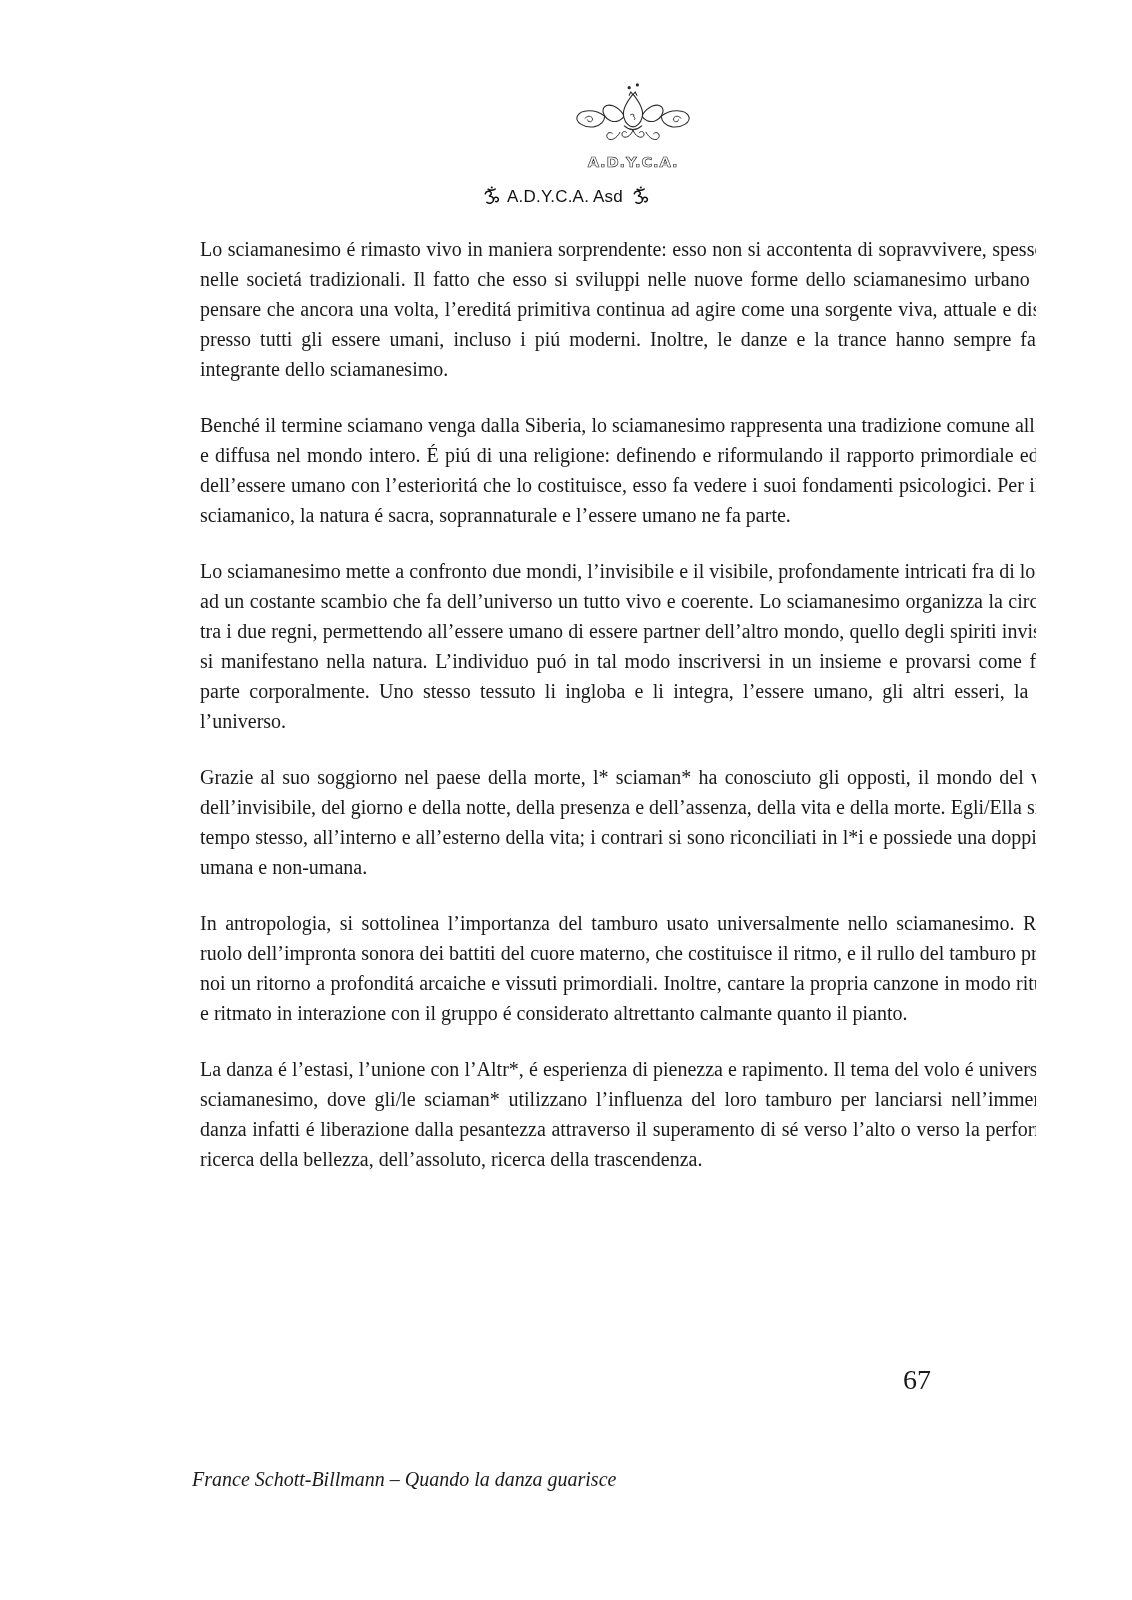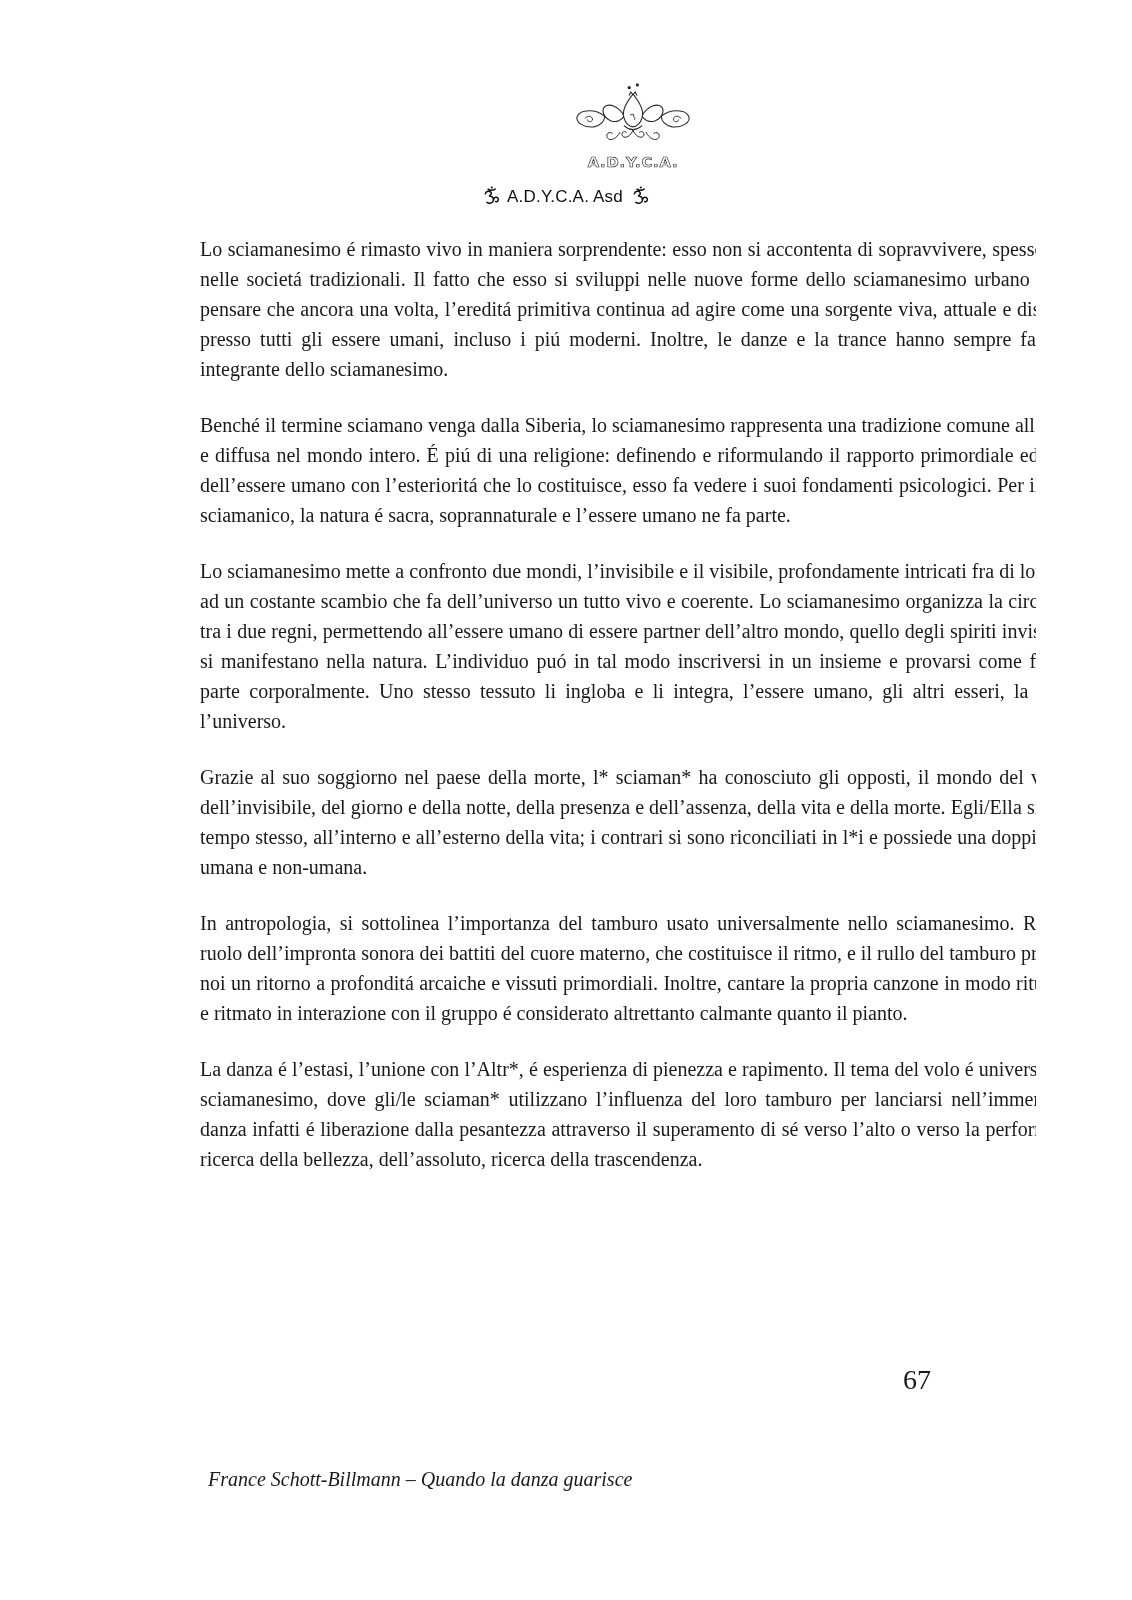--- a/index.html
+++ b/index.html
@@ -57,21 +57,21 @@
   }
   
   .page-number {
     position: absolute;
     top: 1364px;
     right: 105px;
     font-size: 28px;
   }
   .credit {
     position: absolute;
-    left: 112px;
+    left: 96px;
     top: 1468px;
     font-size: 20px;
     font-style: italic;
   }
 </style>
 </head>
 <body>
 
 <div class="page">
 

